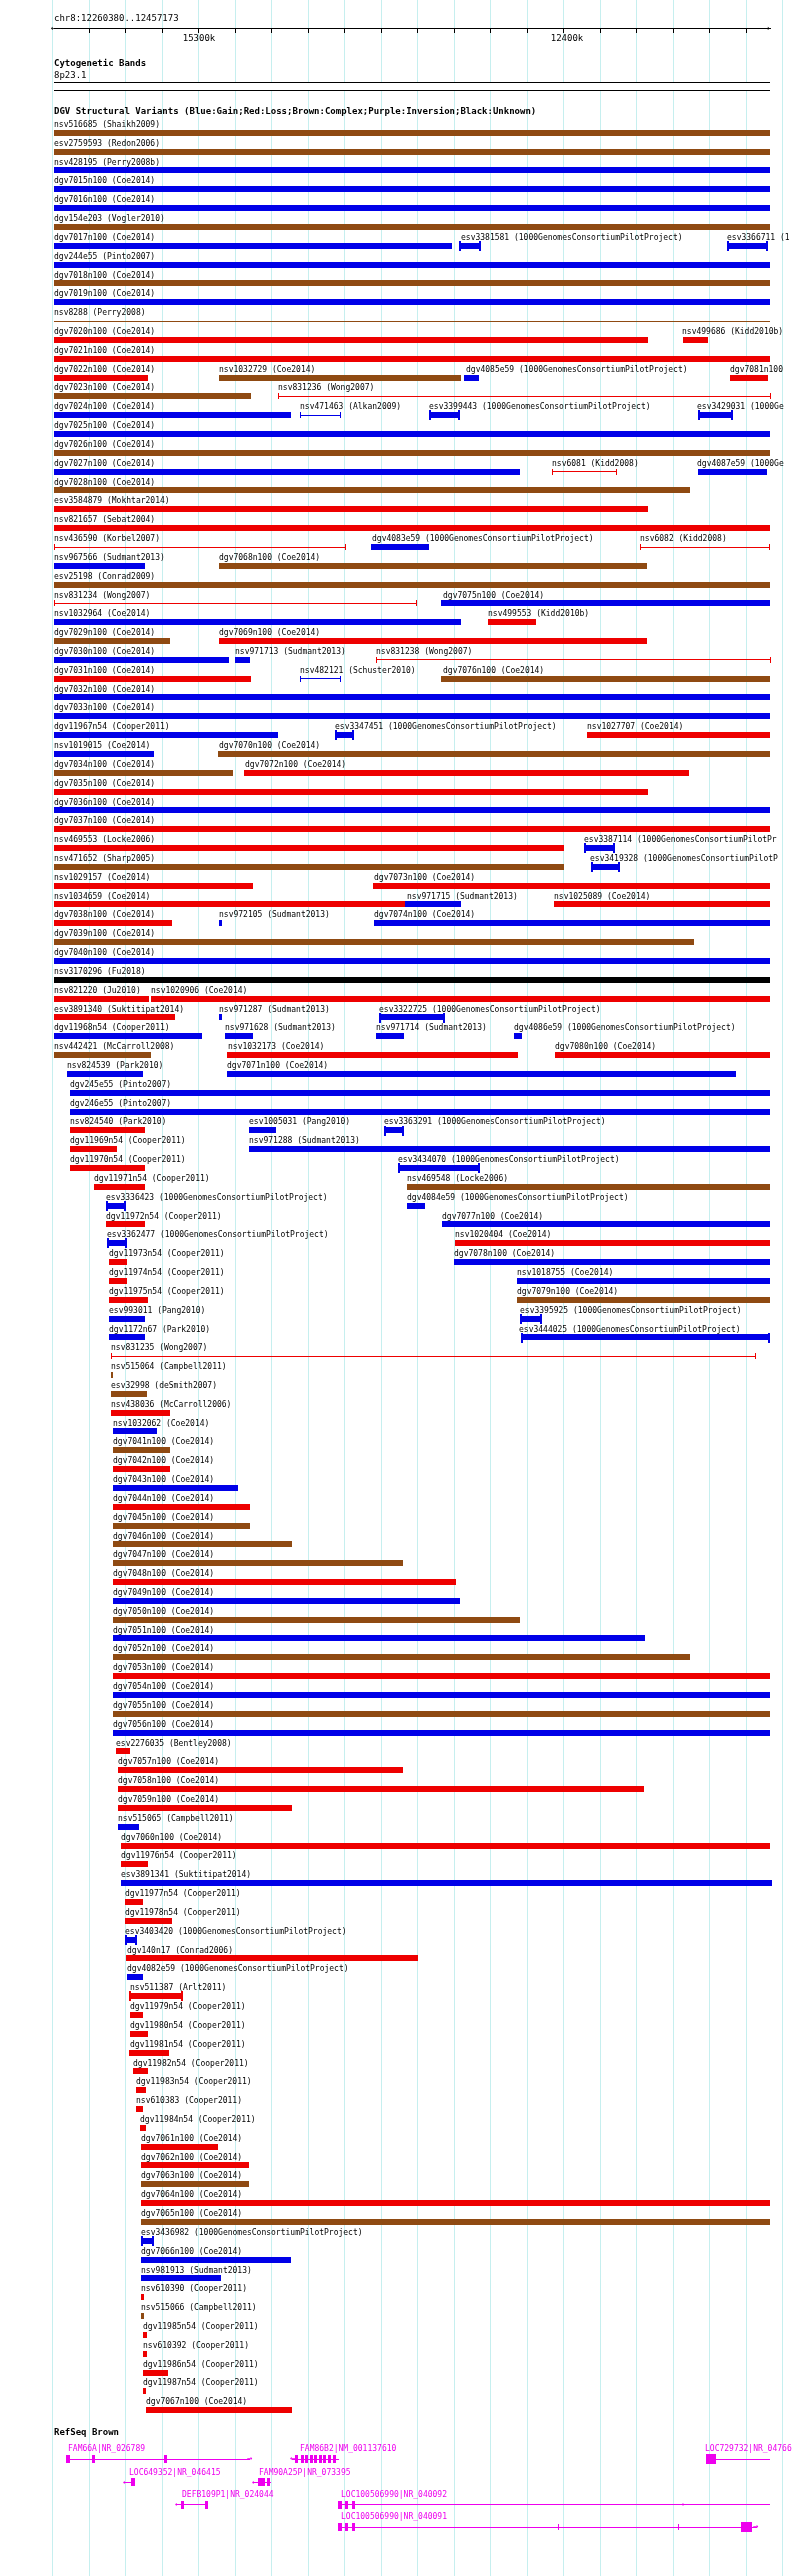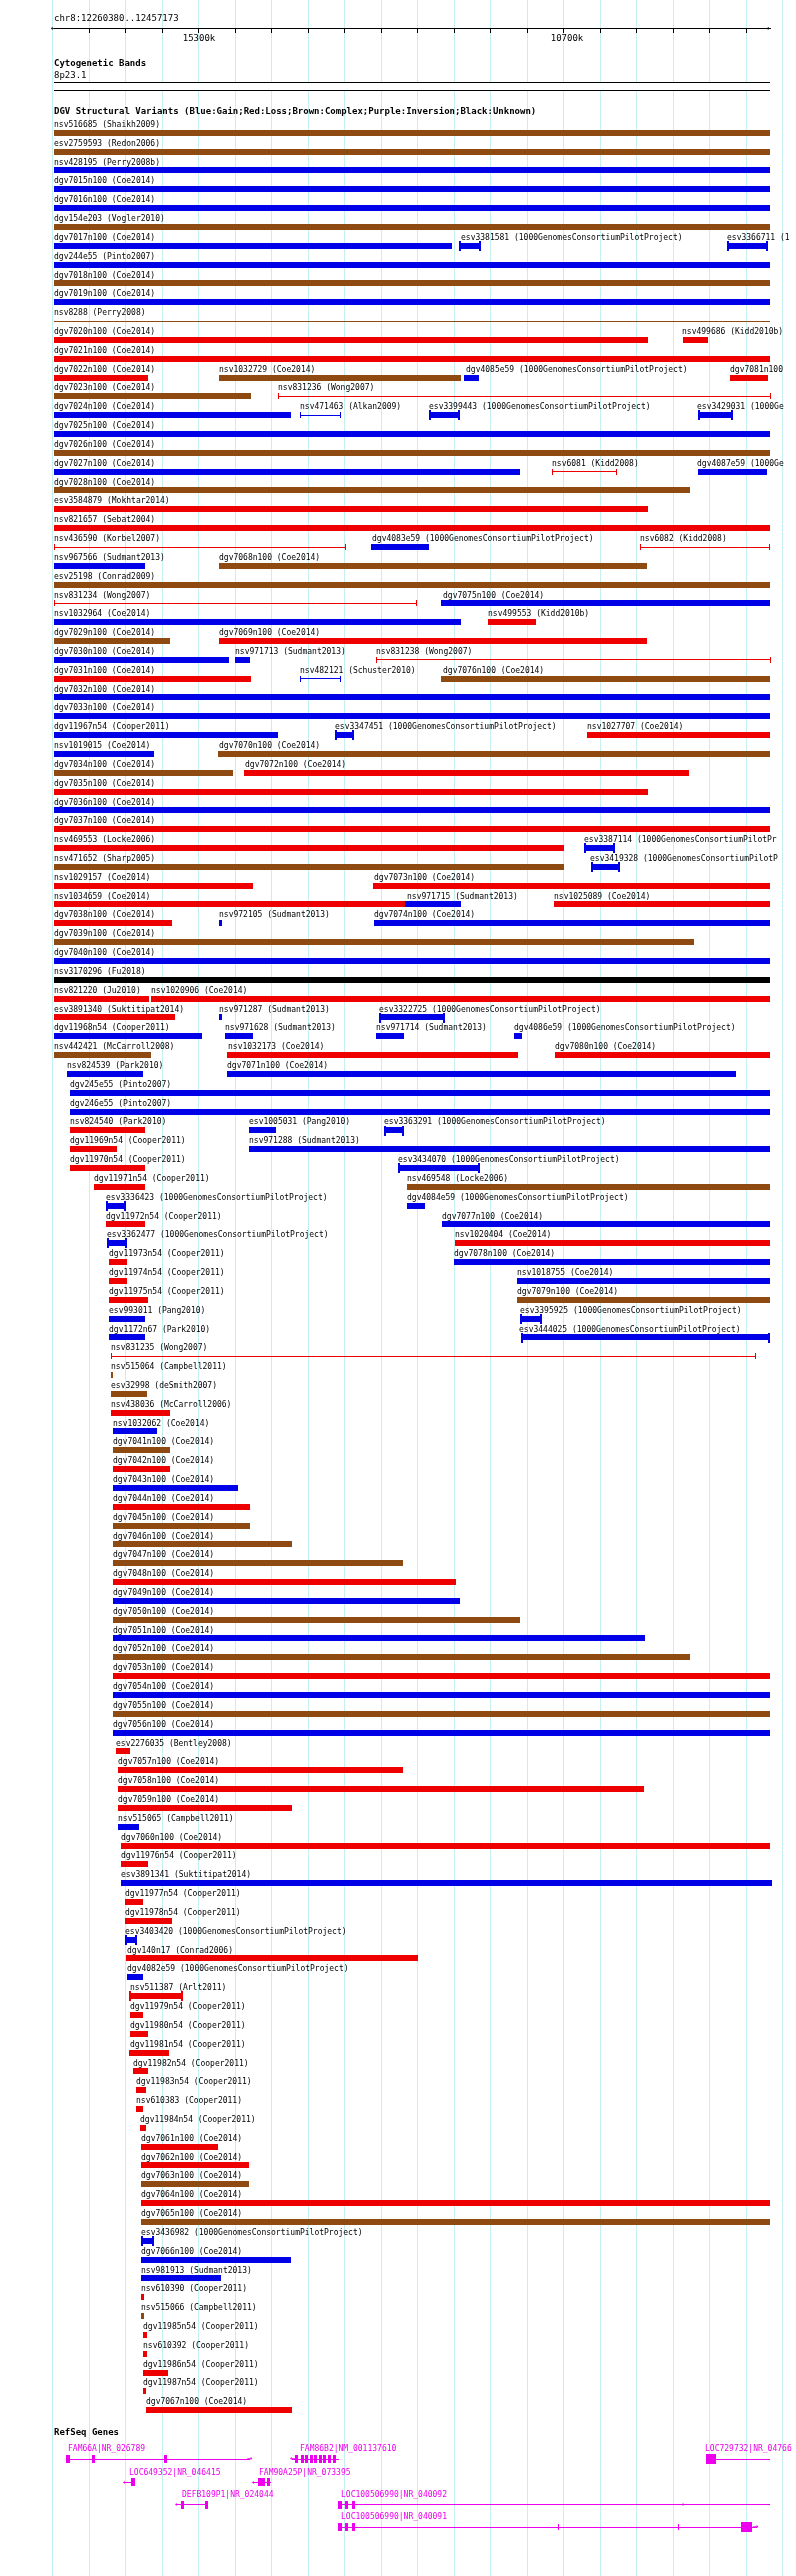--- a/index.html
+++ b/index.html
@@ -62,21 +62,21 @@
       <div style="position: absolute; left: 454px; top: 28px; width: 0.9px; height: 5.4px; background: rgb(0, 0, 0);"></div>
       <div style="position: absolute; left: 490px; top: 28px; width: 0.9px; height: 5.4px; background: rgb(0, 0, 0);"></div>
       <div style="position: absolute; left: 527px; top: 28px; width: 0.9px; height: 5.4px; background: rgb(0, 0, 0);"></div>
       <div style="position: absolute; left: 563px; top: 28px; width: 0.9px; height: 5.4px; background: rgb(0, 0, 0);"></div>
       <div style="position: absolute; left: 600px; top: 28px; width: 0.9px; height: 5.4px; background: rgb(0, 0, 0);"></div>
       <div style="position: absolute; left: 636px; top: 28px; width: 0.9px; height: 5.4px; background: rgb(0, 0, 0);"></div>
       <div style="position: absolute; left: 673px; top: 28px; width: 0.9px; height: 5.4px; background: rgb(0, 0, 0);"></div>
       <div style="position: absolute; left: 709px; top: 28px; width: 0.9px; height: 5.4px; background: rgb(0, 0, 0);"></div>
       <div style="position: absolute; left: 746px; top: 28px; width: 0.9px; height: 5.4px; background: rgb(0, 0, 0);"></div>
       <div style="position: absolute; left: 199px; top: 33px; transform: translateX(-50%); font: 9px &quot;DejaVu Sans Mono&quot;, monospace;">15300k</div>
-      <div style="position: absolute; left: 567px; top: 33px; transform: translateX(-50%); font: 9px &quot;DejaVu Sans Mono&quot;, monospace;">10700k</div>
+      <div style="position: absolute; left: 567px; top: 33px; transform: translateX(-50%); font: 9px &quot;DejaVu Sans Mono&quot;, monospace;">12400k</div>
     </div>
 
   <div id="cyto-title" class="hdr">Cytogenetic Bands</div>
   <div id="cyto-band-label" class="sub">8p23.1</div>
   <div id="band-box"></div>
 
   <div id="dgv-title" class="hdr">DGV Structural Variants (Blue:Gain;Red:Loss;Brown:Complex;Purple:Inversion;Black:Unknown)</div>
   <div id="dgv-rows">
       <div style="position: absolute; left: 54px; top: 120px; font: 8px / 9px &quot;DejaVu Sans Mono&quot;, monospace; white-space: pre;">nsv516685 (Shaikh2009)</div>
       <div style="position: absolute; left: 54px; top: 130px; width: 716px; height: 6.3px; background: rgb(143, 74, 18);"></div>
@@ -479,21 +479,21 @@
       <div style="position: absolute; left: 143px; top: 2341px; font: 8px / 9px &quot;DejaVu Sans Mono&quot;, monospace; white-space: pre;">nsv610392 (Cooper2011)</div>
       <div style="position: absolute; left: 143px; top: 2351px; width: 3.6px; height: 6.3px; background: rgb(238, 0, 0);"></div>
       <div style="position: absolute; left: 143px; top: 2360px; font: 8px / 9px &quot;DejaVu Sans Mono&quot;, monospace; white-space: pre;">dgv11986n54 (Cooper2011)</div>
       <div style="position: absolute; left: 143px; top: 2370px; width: 25px; height: 6.3px; background: rgb(238, 0, 0);"></div>
       <div style="position: absolute; left: 143px; top: 2378px; font: 8px / 9px &quot;DejaVu Sans Mono&quot;, monospace; white-space: pre;">dgv11987n54 (Cooper2011)</div>
       <div style="position: absolute; left: 143px; top: 2388px; width: 2.7px; height: 6.3px; background: rgb(238, 0, 0);"></div>
       <div style="position: absolute; left: 146px; top: 2397px; font: 8px / 9px &quot;DejaVu Sans Mono&quot;, monospace; white-space: pre;">dgv7067n100 (Coe2014)</div>
       <div style="position: absolute; left: 146px; top: 2407px; width: 146px; height: 6.3px; background: rgb(238, 0, 0);"></div>
     </div>
 
-  <div id="refseq-title" class="hdr">RefSeq Genes</div>
+  <div id="refseq-title" class="hdr">RefSeq Brown</div>
   <div id="gene-rows">
       <div style="position: absolute; left: 68px; top: 2444px; font: 8px / 9px &quot;DejaVu Sans Mono&quot;, monospace; white-space: pre; color: rgb(238, 0, 238);">FAM66A|NR_026789</div>
       <div style="position: absolute; left: 66px; top: 2459px; width: 184px; height: 0.9px; background: rgb(238, 0, 238);"></div>
       <div style="position: absolute; left: 66px; top: 2455px; width: 3.6px; height: 8px; background: rgb(238, 0, 238);"></div>
       <div style="position: absolute; left: 92px; top: 2455px; width: 2.7px; height: 8px; background: rgb(238, 0, 238);"></div>
       <div style="position: absolute; left: 164px; top: 2455px; width: 2.7px; height: 8px; background: rgb(238, 0, 238);"></div>
       <div style="position: absolute; left: 247px; top: 2453px; font: 9px &quot;DejaVu Sans Mono&quot;, monospace; color: rgb(238, 0, 238);">→</div>
       <div style="position: absolute; left: 300px; top: 2444px; font: 8px / 9px &quot;DejaVu Sans Mono&quot;, monospace; white-space: pre; color: rgb(238, 0, 238);">FAM86B2|NM_001137610</div>
       <div style="position: absolute; left: 292px; top: 2459px; width: 47px; height: 0.9px; background: rgb(238, 0, 238);"></div>
       <div style="position: absolute; left: 295px; top: 2455px; width: 2.7px; height: 8px; background: rgb(238, 0, 238);"></div>

